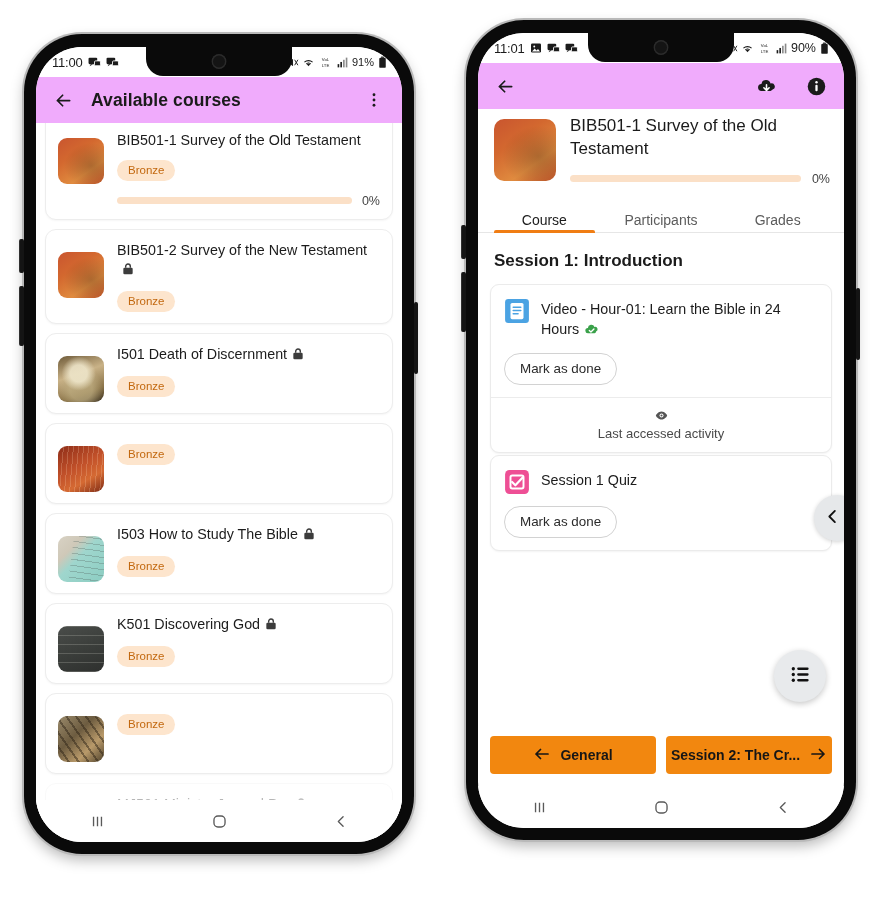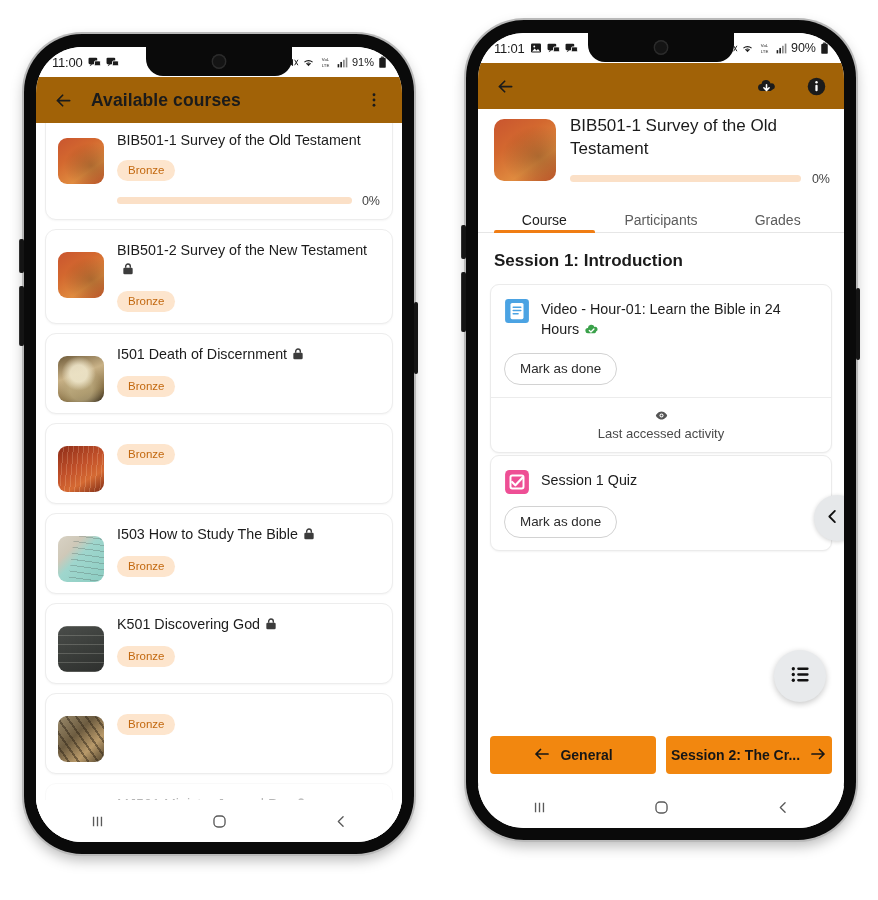--- a/index.html
+++ b/index.html
@@ -64,21 +64,21 @@
     z-index: 7;
   }
   .speaker {
     position: absolute; left: 50%; transform: translateX(-50%); top: 4px;
     width: 70px; height: 5px; border-radius: 3px; background: #1d1d1d; z-index: 5;
   }
 
   
   .appbar {
     height: 46px; display: flex; align-items: center;
-    padding: 0 14px 0 13px; background: #a16207; gap: 14px;
+    padding: 0 14px 0 13px; background: #f0abfc; gap: 14px;
   }
   .appbar .title {
     font-size: 17.5px; font-weight: 700; color: #1b1b1b; letter-spacing: .1px;
   }
   .spacer { flex: 1 1 auto; }
   .iconbtn {
     width: 28px; height: 28px; display: flex; align-items: center;
     justify-content: center; color: #1b1b1b; flex: 0 0 auto;
   }
 

